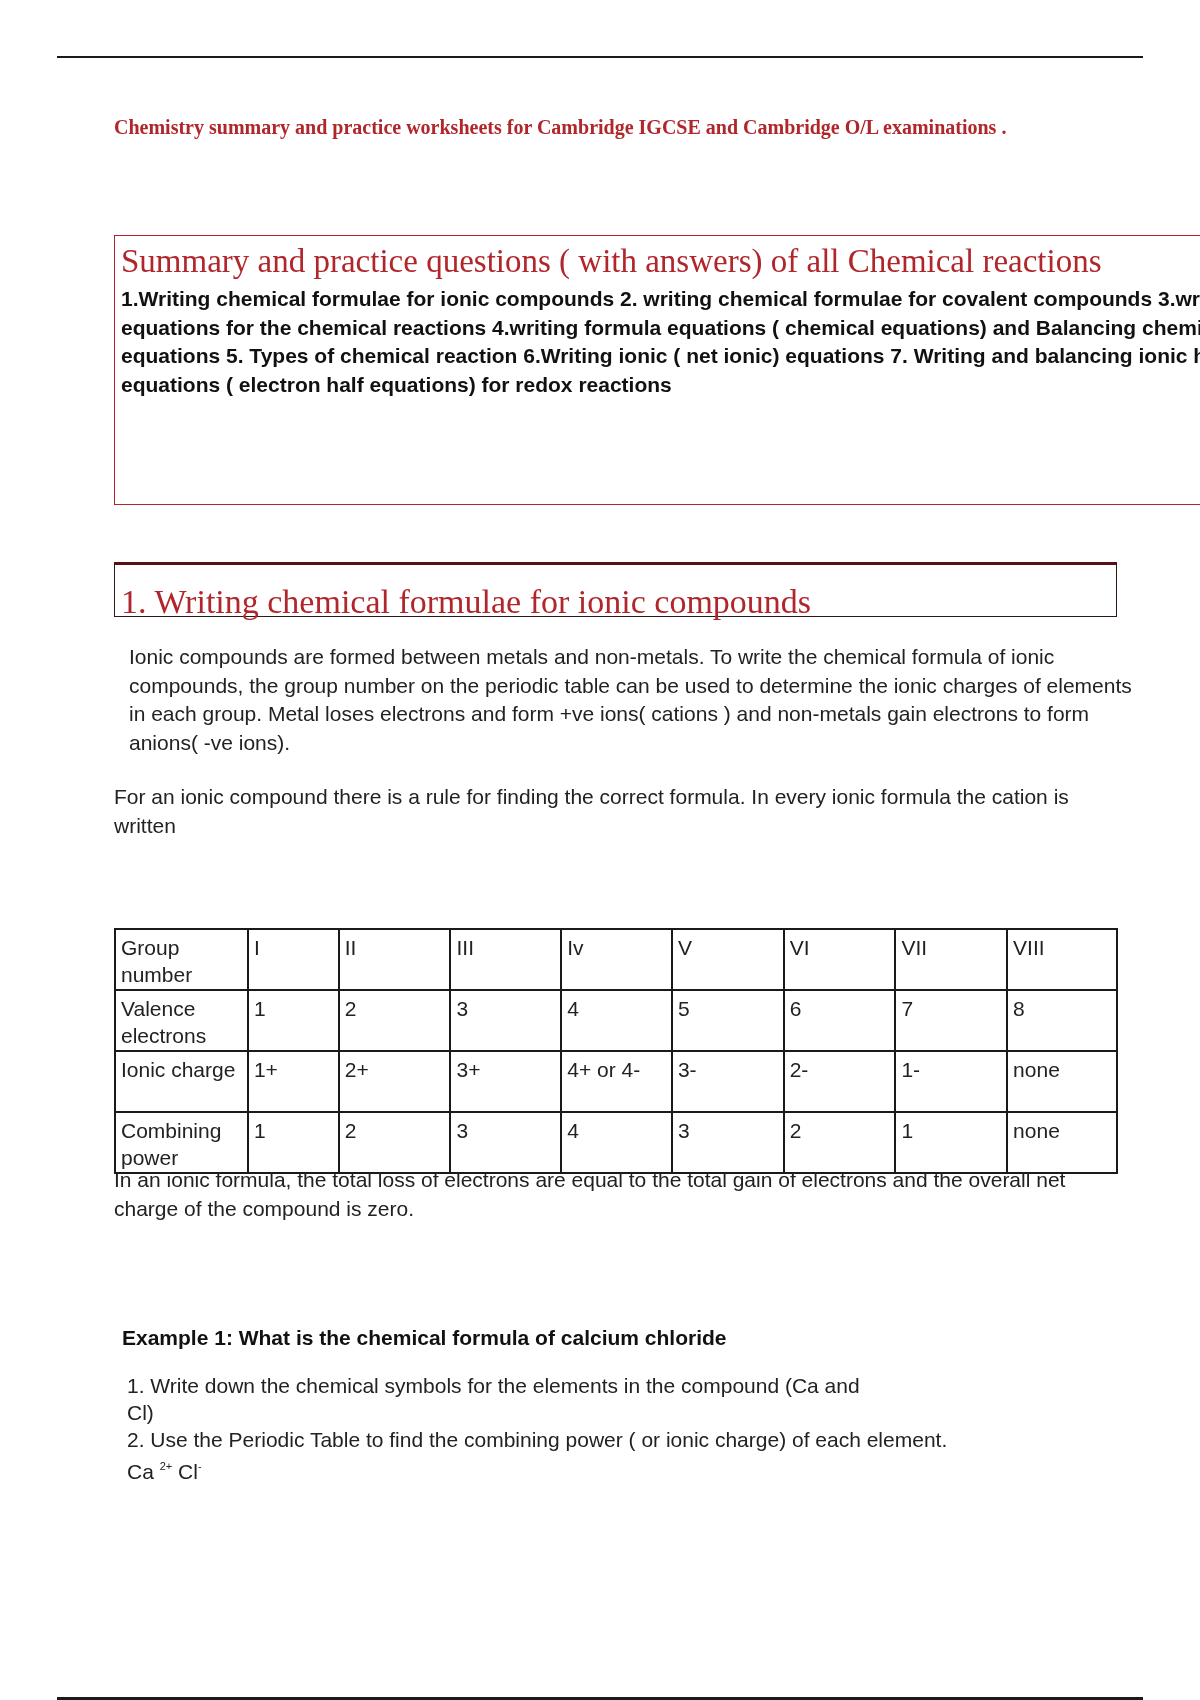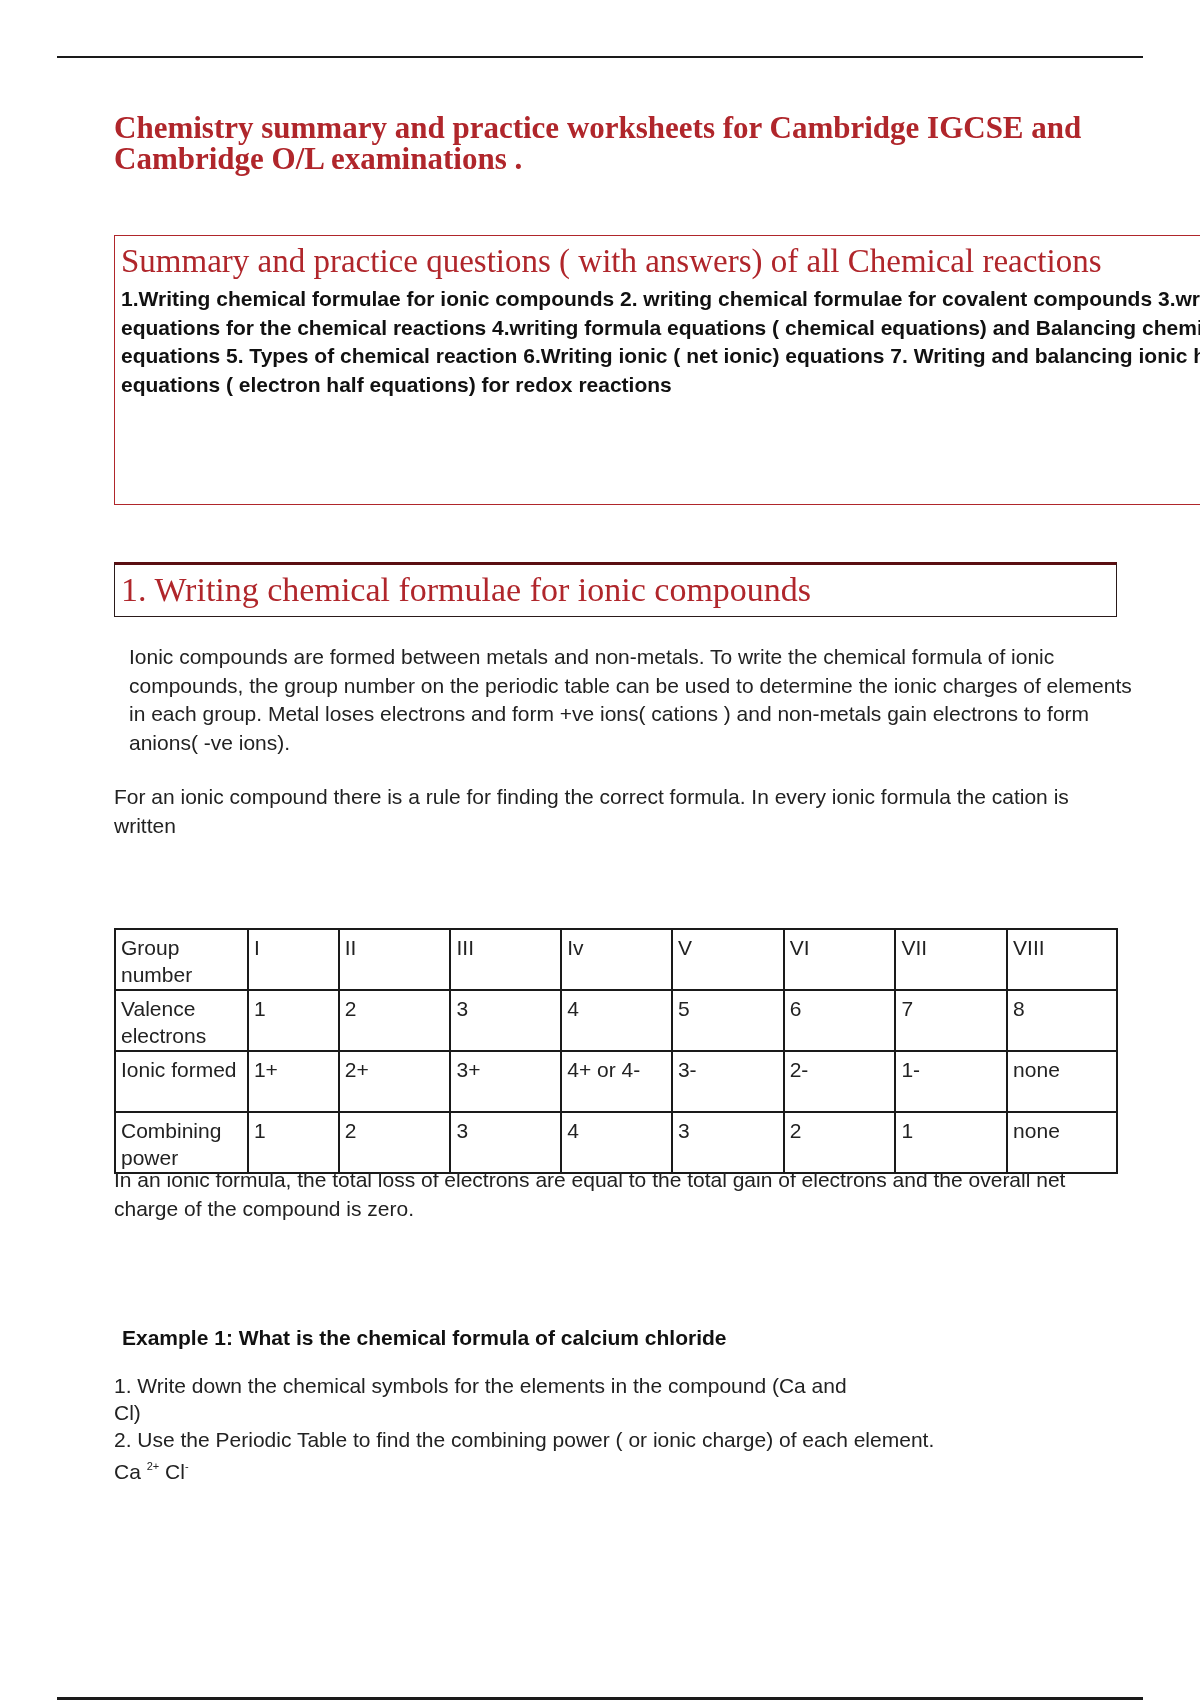--- a/index.html
+++ b/index.html
@@ -1,33 +1,33 @@
 <!DOCTYPE html>
 <html><head>
 <meta charset="utf-8">
 <style>
   html, body { margin: 0; padding: 0; background: #ffffff; }
   body { width: 1200px; height: 1700px; position: relative; overflow: hidden; font-family: "Liberation Sans", sans-serif; color: #1a1a1a; }
   .rule { position: absolute; left: 57px; width: 1086px; height: 2px; background: #1a1a1a; }
   .rule.top { top: 56px; }
   .rule.bottom { top: 1697px; height: 3px; }
-  .doc-title { position: absolute; left: 114px; top: 112px; width: 1010px; font-family: "Liberation Serif", serif; font-weight: bold; font-size: 31px; line-height: 31px; color: #b0262b; margin: 0; }
+  .doc-title { position: absolute; left: 114px; top: 112px; width: 1010px; font-family: "Liberation Serif", serif; font-weight: bold; font-size: 20px; line-height: 31px; color: #b0262b; margin: 0; }
   .summary-box { position: absolute; left: 114px; top: 235px; width: 1199px; height: 270px; border: 1.5px solid #b0262b; box-sizing: border-box; padding: 6px 6px 0 6px; }
   .summary-title { font-family: "Liberation Serif", serif; font-size: 33px; line-height: 39px; color: #b0262b; margin: 0; font-weight: normal; }
   .summary-body { font-weight: bold; font-size: 21px; line-height: 28.5px; color: #111; margin: 4px 0 0 0; }
-  .section-box { position: absolute; left: 114px; top: 562px; width: 1003px; height: 55px; border: 1.5px solid #2a1a1a; border-top: 3px solid #5a0f12; box-sizing: border-box; padding: 0 6px; }
+  .section-box { position: absolute; left: 114px; top: 562px; width: 1003px; height: 55px; border: 1.5px solid #2a1a1a; border-top: 3px solid #5a0f12; box-sizing: border-box; padding: 12px 6px; }
   .section-title { font-family: "Liberation Serif", serif; font-size: 34px; line-height: 50px; color: #b0262b; margin: 0; font-weight: normal; }
   .para { position: absolute; left: 114px; width: 1010px; font-size: 21px; line-height: 28.5px; color: #222; margin: 0; }
   .p1 { top: 643px; margin-left: 15px; }
   .p2 { top: 783px; }
   .grp-table { position: absolute; left: 114px; top: 928px; width: 1004px; border-collapse: collapse; font-size: 21px; color: #222; border-radius: 31px; }
   .grp-table td { border: 2px solid #1a1a1a; vertical-align: top; padding: 4px 4px 0 5px; line-height: 27px; height: 61px; box-sizing: border-box; }
   .p3 { top: 1166px; }
   .example-heading { position: absolute; left: 114px; top: 1316px; font-weight: bold; font-size: 21px; line-height: 28px; color: #111; margin: 8px; }
-  .steps { position: absolute; left: 114px; top: 1372px; width: 1010px; font-size: 21px; line-height: 27px; color: #222; margin: 0; }
+  .steps { position: absolute; left: 127px; top: 1372px; width: 1010px; font-size: 21px; line-height: 27px; color: #222; margin: 0; }
   .steps .line { display: block; }
   sup { font-size: 11px; vertical-align: 9px; }
 </style>
 </head>
 <body>
 
 <div class="rule top"></div>
 
 <h1 class="doc-title">Chemistry summary and practice worksheets for Cambridge IGCSE and Cambridge O/L examinations .</h1>
 
@@ -75,21 +75,21 @@
       <td>1</td>
       <td>2</td>
       <td>3</td>
       <td>4</td>
       <td>5</td>
       <td>6</td>
       <td>7</td>
       <td>8</td>
     </tr>
     <tr>
-      <td>Ionic formed</td>
+      <td>Ionic charge</td>
       <td>1+</td>
       <td>2+</td>
       <td>3+</td>
       <td>4+ or 4-</td>
       <td>3-</td>
       <td>2-</td>
       <td>1-</td>
       <td>none</td>
     </tr>
     <tr>

